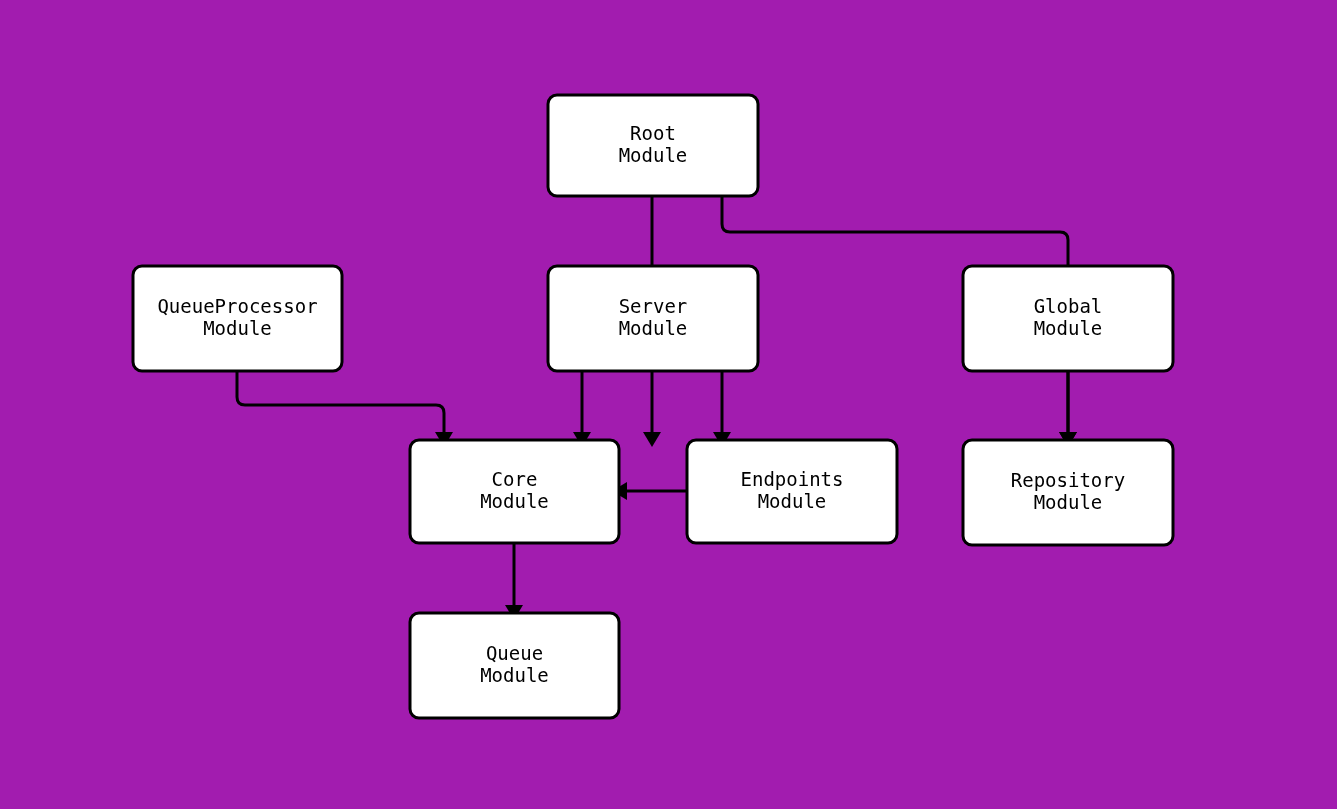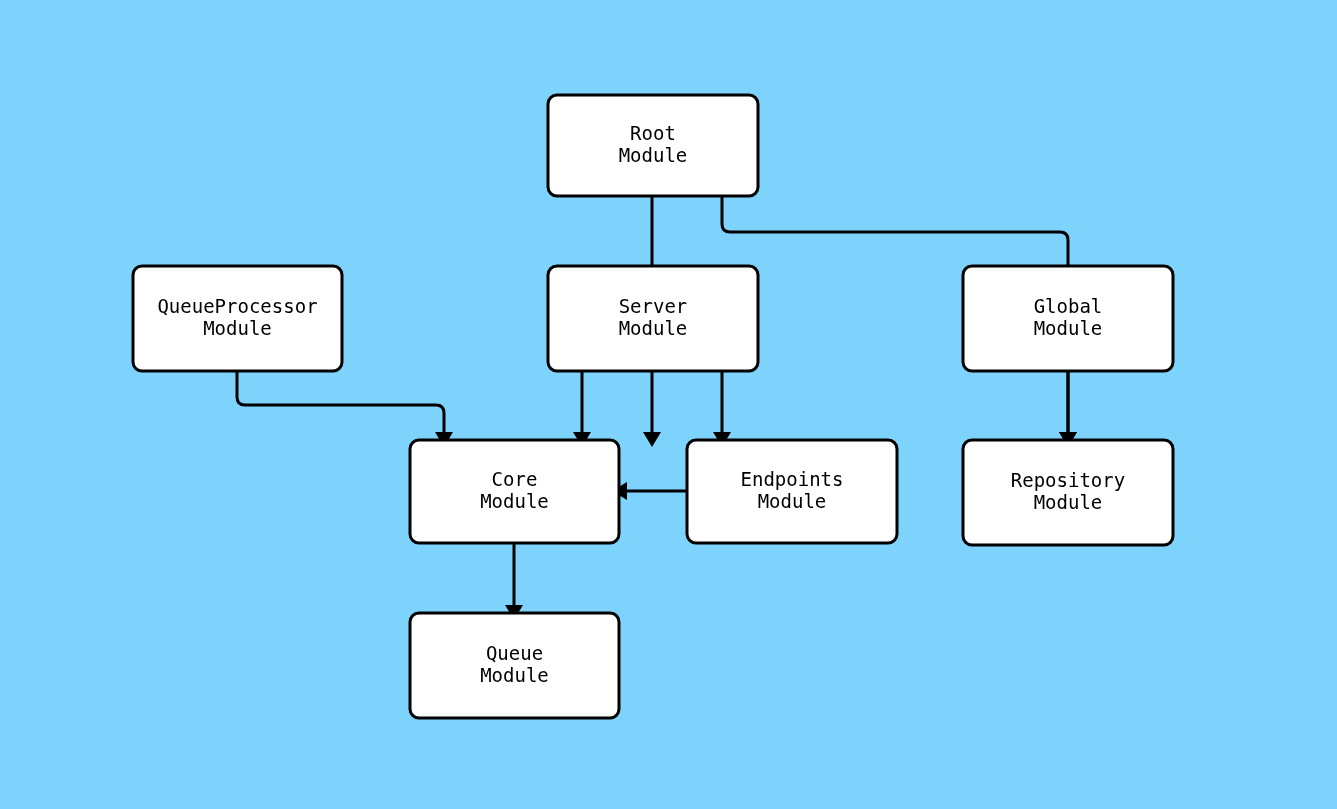--- a/index.html
+++ b/index.html
@@ -10,21 +10,21 @@
   body {
     width: 1337px;
     height: 809px;
     overflow: hidden;
     font-family: "DejaVu Sans Mono", monospace;
   }
   #diagram-root {
     position: relative;
     width: 1337px;
     height: 809px;
-    background: #7dd3fc;
+    background: #a21caf;
   }
   svg#diagram-canvas {
     display: block;
     width: 1337px;
     height: 809px;
   }
   .node-box {
     fill: #ffffff;
     stroke: #000000;
     stroke-width: 3;

